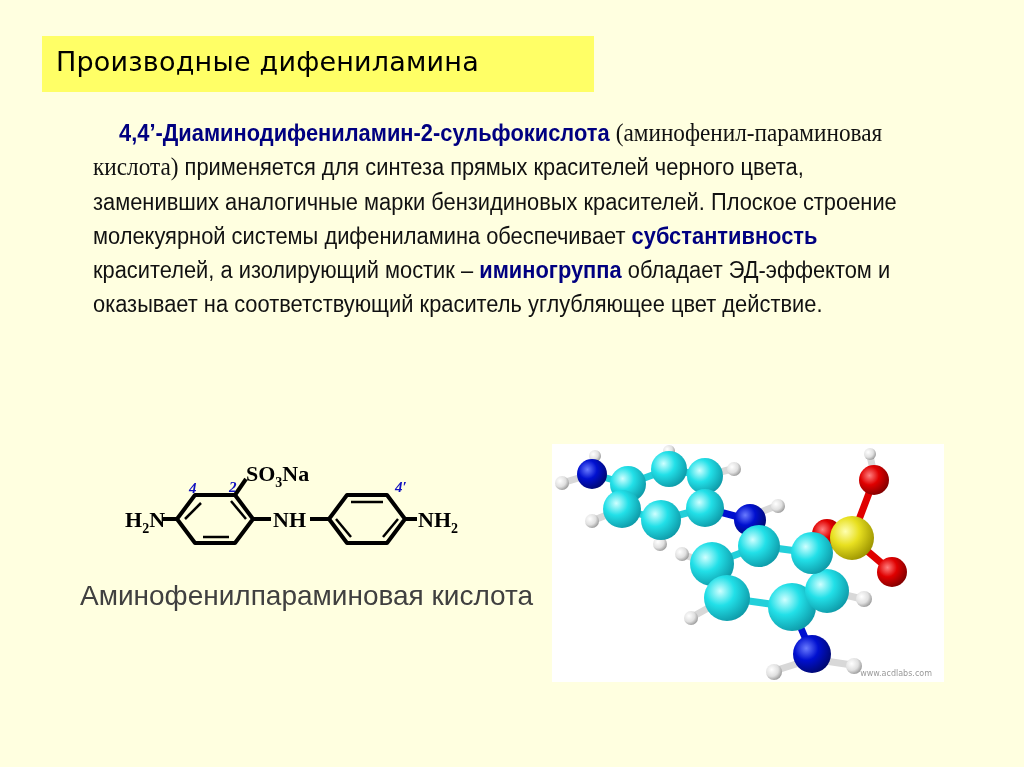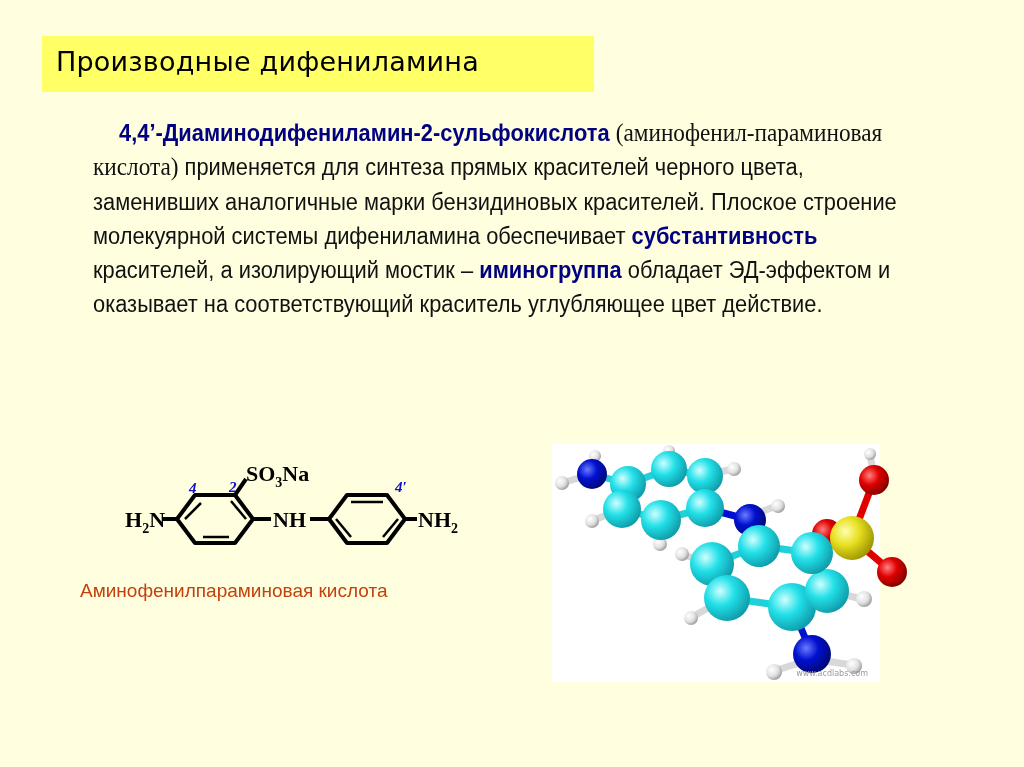--- a/index.html
+++ b/index.html
@@ -4,22 +4,22 @@
 <style>
   html, body { margin:0; padding:0; }
   body { width:1024px; height:767px; background:#FFFFE0; position:relative; overflow:hidden; font-family:"Liberation Sans", sans-serif; }
   .title-box { position:absolute; left:42px; top:36px; width:552px; height:56px; background:#FFFF66; }
   .title { position:absolute; left:56px; top:46px; font-size:27px; color:#000000; font-family:"DejaVu Sans", sans-serif; letter-spacing:0.2px; }
   .para { position:absolute; left:93px; top:116px; width:880px; font-size:23.5px; line-height:34.3px; color:#111; font-family:"Liberation Sans", sans-serif; transform:scaleX(0.93); transform-origin:left top; }
   .para .kw { color:#000080; font-weight:bold; }
   .para .serif { font-family:"Liberation Serif", serif; font-size:25px; }
   .indent { display:inline-block; width:28px; }
   .formula { position:absolute; left:115px; top:455px; width:360px; height:110px; }
-  .caption { position:absolute; left:80px; top:580px; font-size:19px; color:#c2410c; font-family:"Liberation Sans", sans-serif; }
-  .model { position:absolute; left:552px; top:444px; width:328px; height:238px; background:#FFFFFF; }
+  .caption { position:absolute; left:80px; top:580px; font-size:28px; color:#404040; font-family:"Liberation Sans", sans-serif; }
+  .model { position:absolute; left:552px; top:444px; width:392px; height:238px; background:#FFFFFF; }
   .watermark { position:absolute; right:12px; bottom:4px; font-size:8px; color:#999; font-family:"DejaVu Sans", sans-serif; }
 </style>
 </head>
 <body>
 
 <div class="title-box"></div>
 <div class="title">Производные дифениламина</div>
 
 <div class="para">
   <span class="indent"></span><span class="kw">4,4’-Диаминодифениламин-2-сульфокислота</span>

